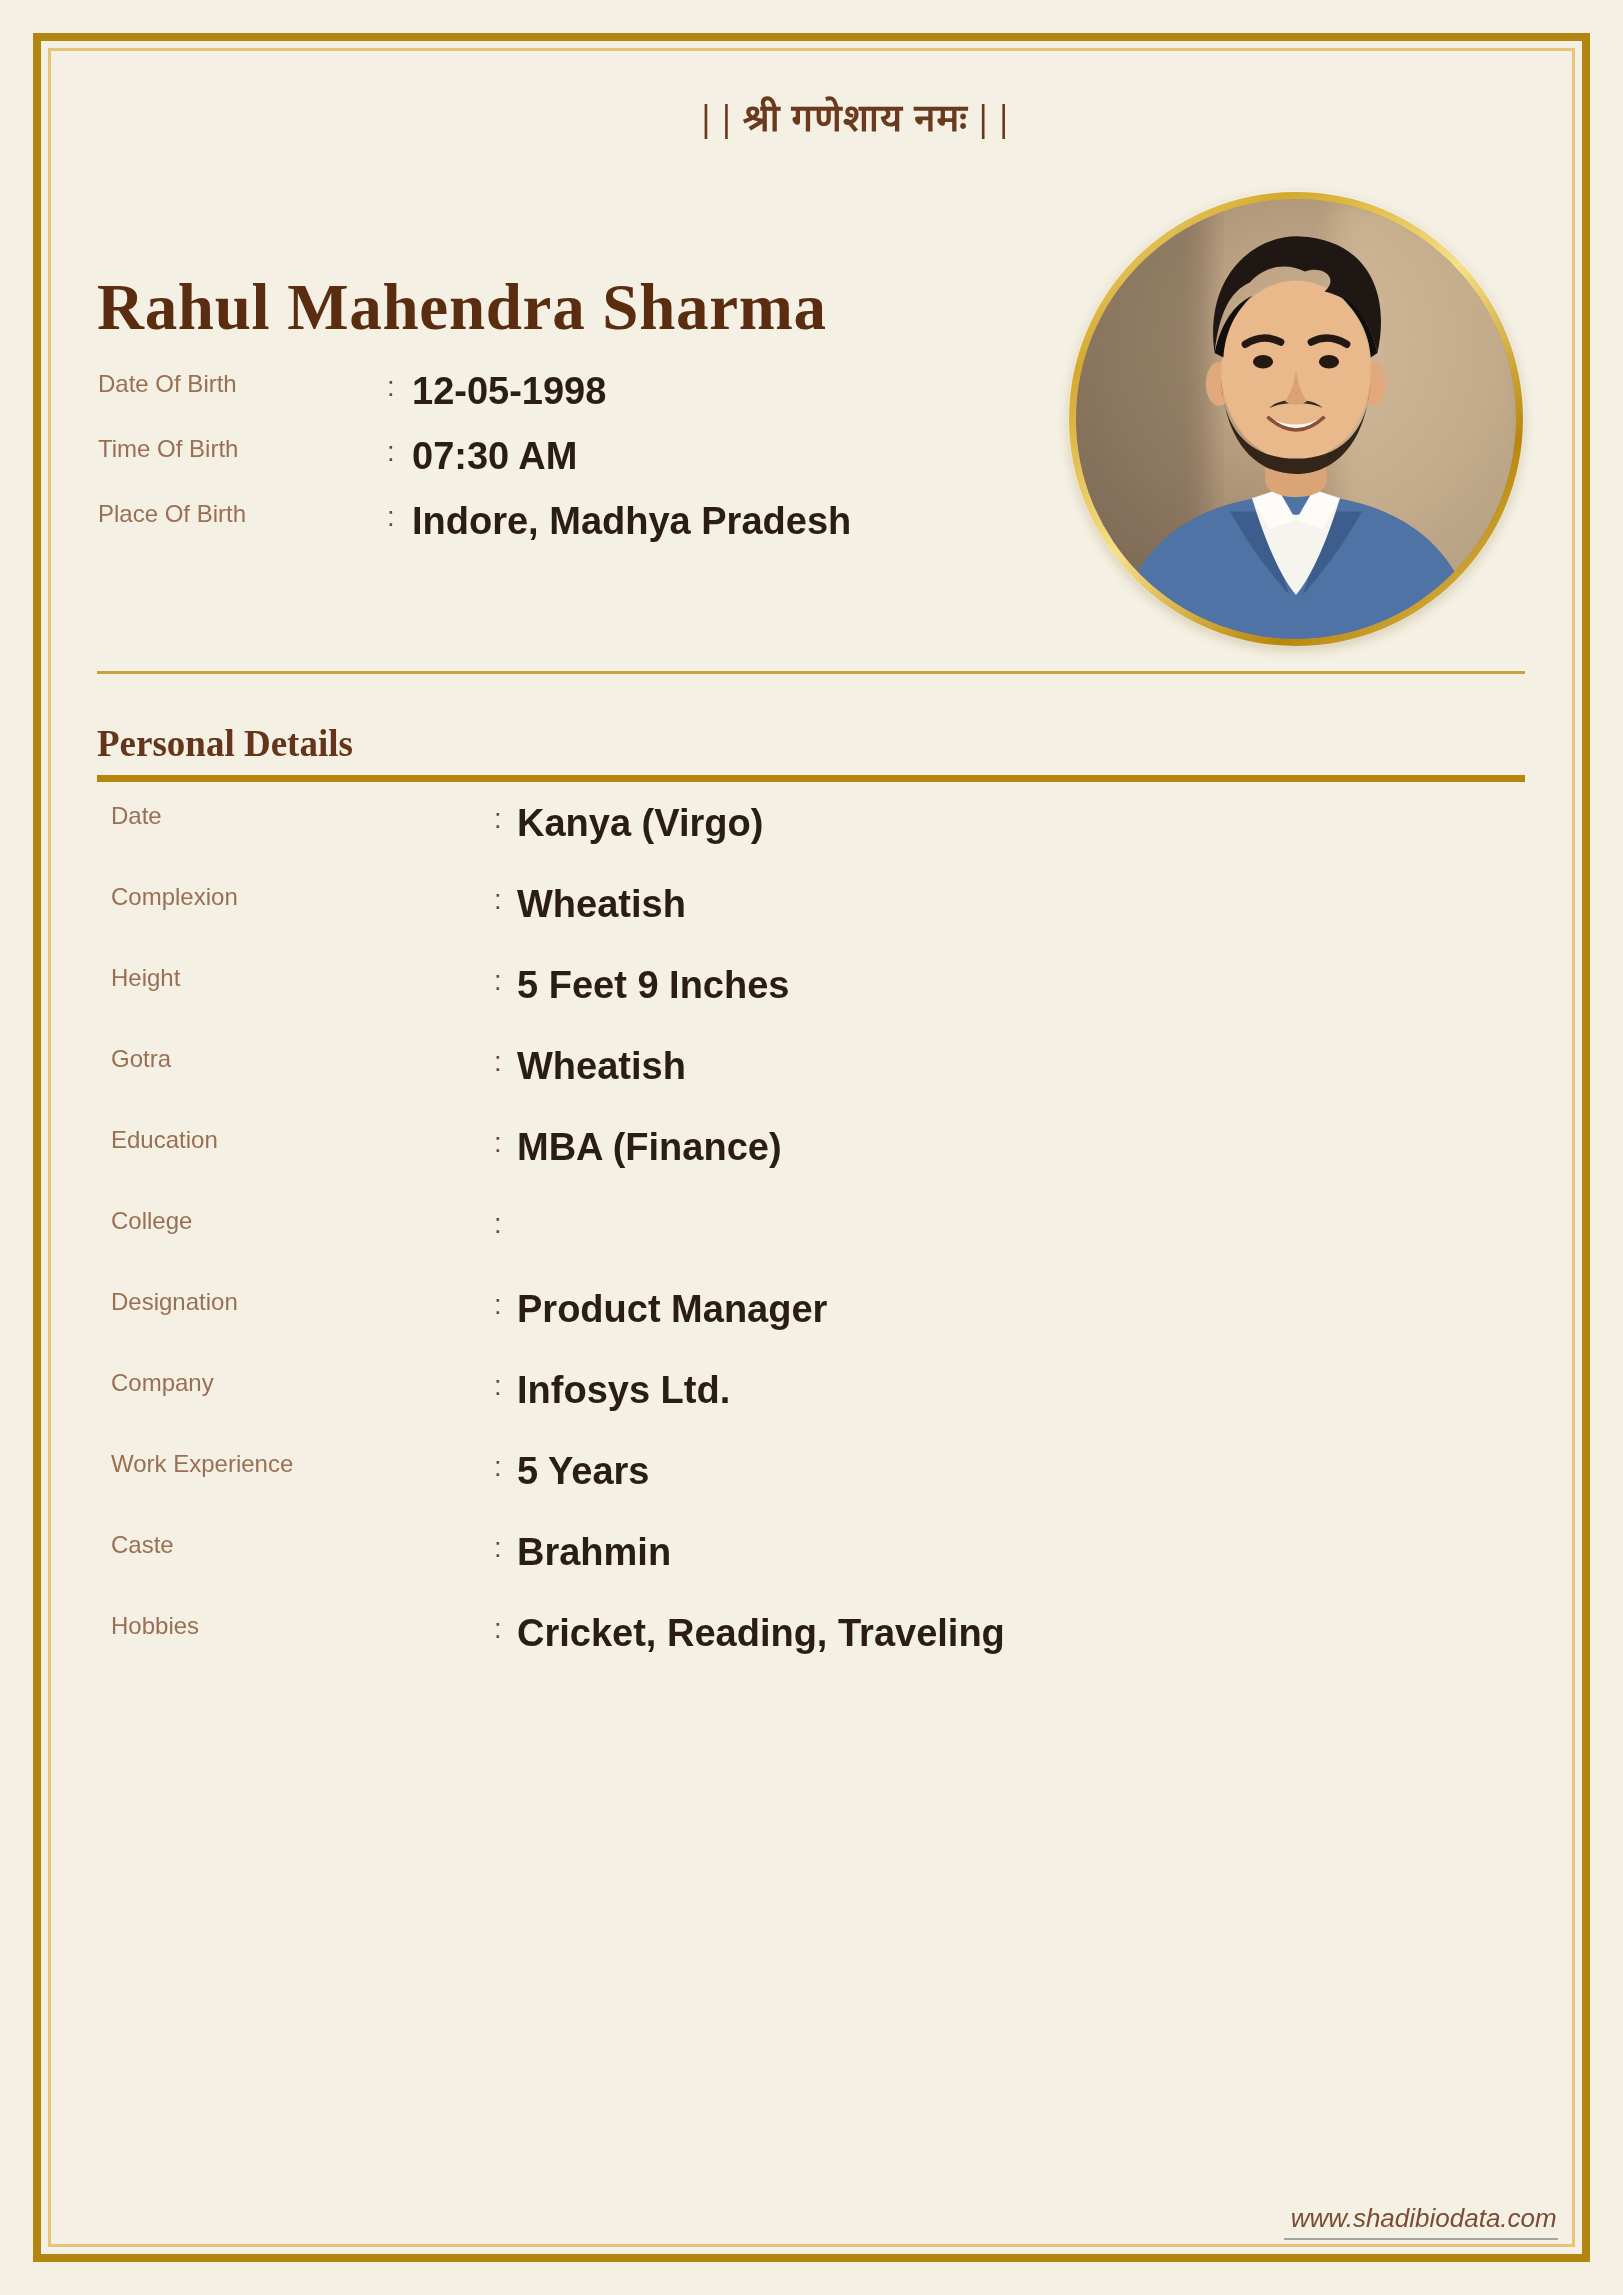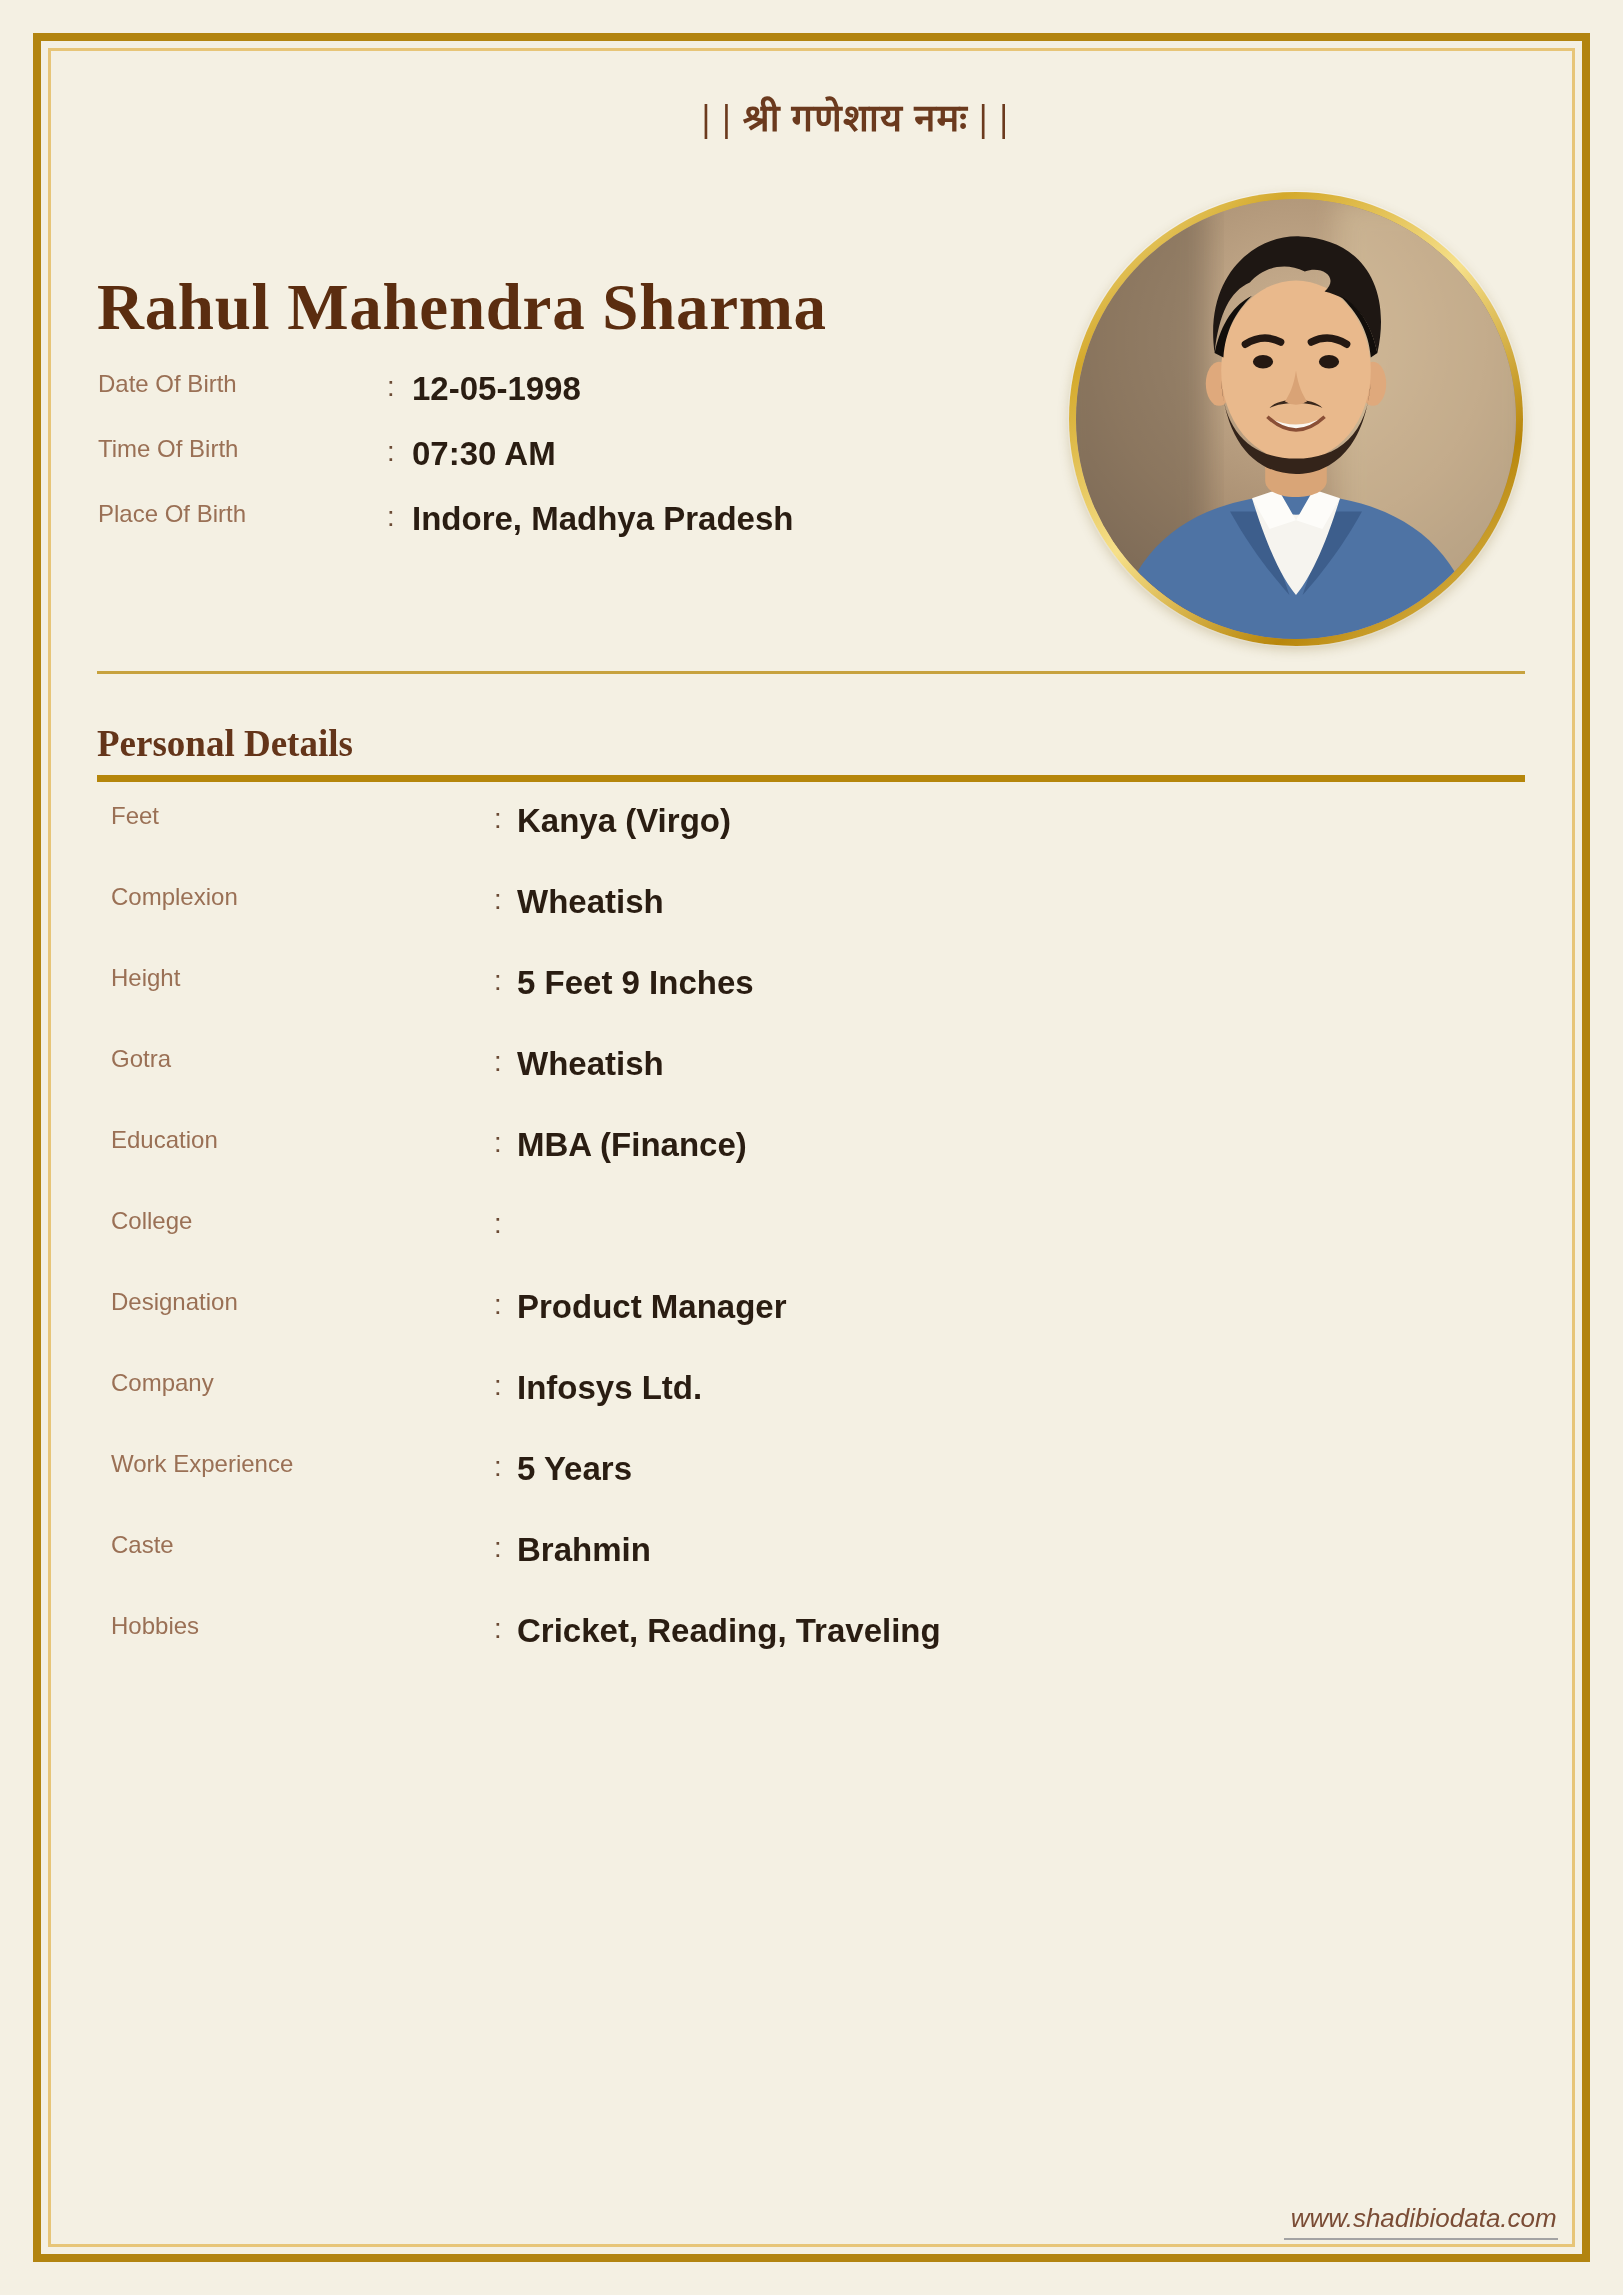--- a/index.html
+++ b/index.html
@@ -22,21 +22,21 @@
     position:absolute;left:97px;top:270px;
     font-family:"Liberation Serif",serif;font-weight:700;
     font-size:65px;color:#5B2D10;letter-spacing:0.7px;white-space:nowrap;
   }
 
   
   .rows{position:absolute;}
   .row{display:flex;align-items:flex-start;}
   .row .label{color:#9A7055;font-size:24px;line-height:1.2;}
   .row .colon{color:#6B4A35;font-size:27.5px;line-height:1.2;font-weight:400;}
-  .row .value{color:#2A1D12;font-size:33px;line-height:1.15;font-weight:700;}
+  .row .value{color:#2A1D12;font-size:38px;line-height:1.15;font-weight:700;}
 
   #birth-rows{left:98px;top:370px;width:955px;}
   #birth-rows .row{height:65px;}
   #birth-rows .label{width:289px;}
   #birth-rows .colon{width:25px;}
 
   #personal-rows{left:111px;top:802px;width:1420px;}
   #personal-rows .row{height:81px;}
   #personal-rows .label{width:383px;}
   #personal-rows .colon{width:23px;}
@@ -156,21 +156,21 @@
   </div>
 </div>
 
 <div class="divider-thin"></div>
 
 <div class="section-title">Personal Details</div>
 <div class="divider-thick"></div>
 
 <div class="rows" id="personal-rows">
     <div class="row">
-    <span class="label">Feet</span>
+    <span class="label">Date</span>
     <span class="colon">:</span>
     <span class="value">Kanya (Virgo)</span>
   </div>
     <div class="row">
     <span class="label">Complexion</span>
     <span class="colon">:</span>
     <span class="value">Wheatish</span>
   </div>
     <div class="row">
     <span class="label">Height</span>

